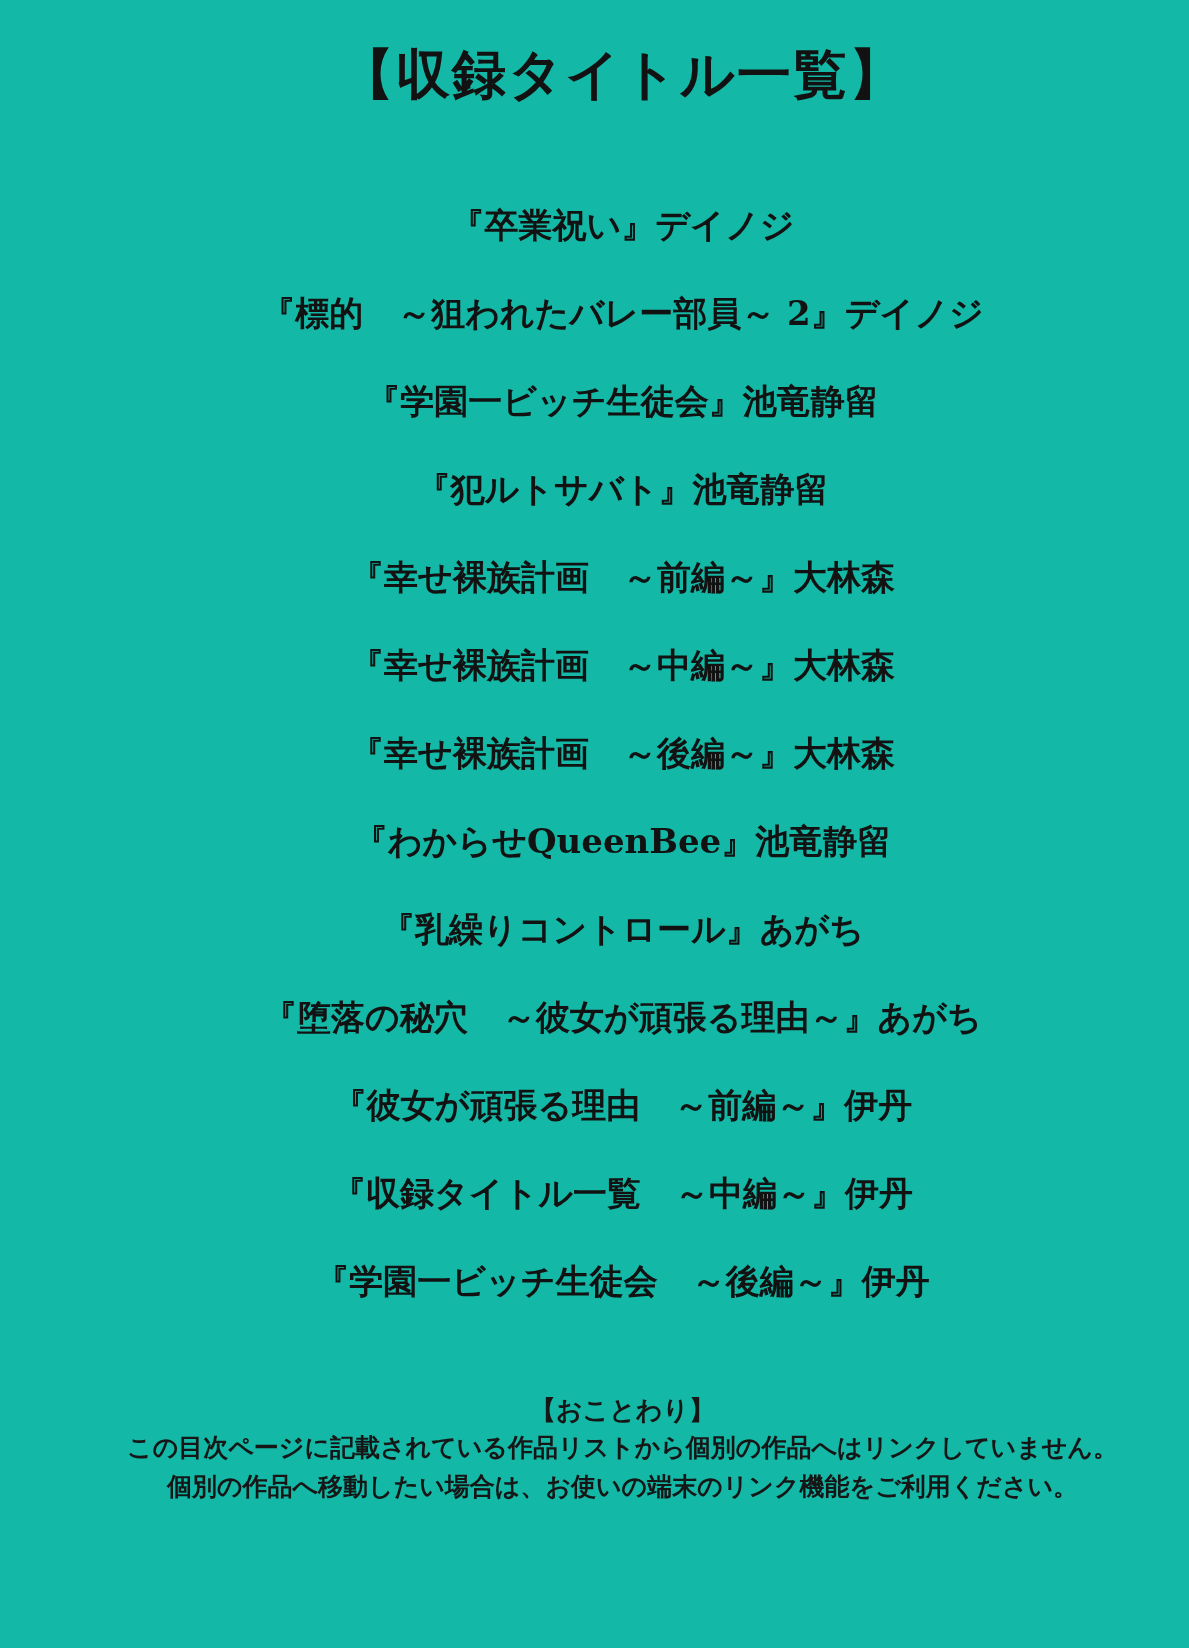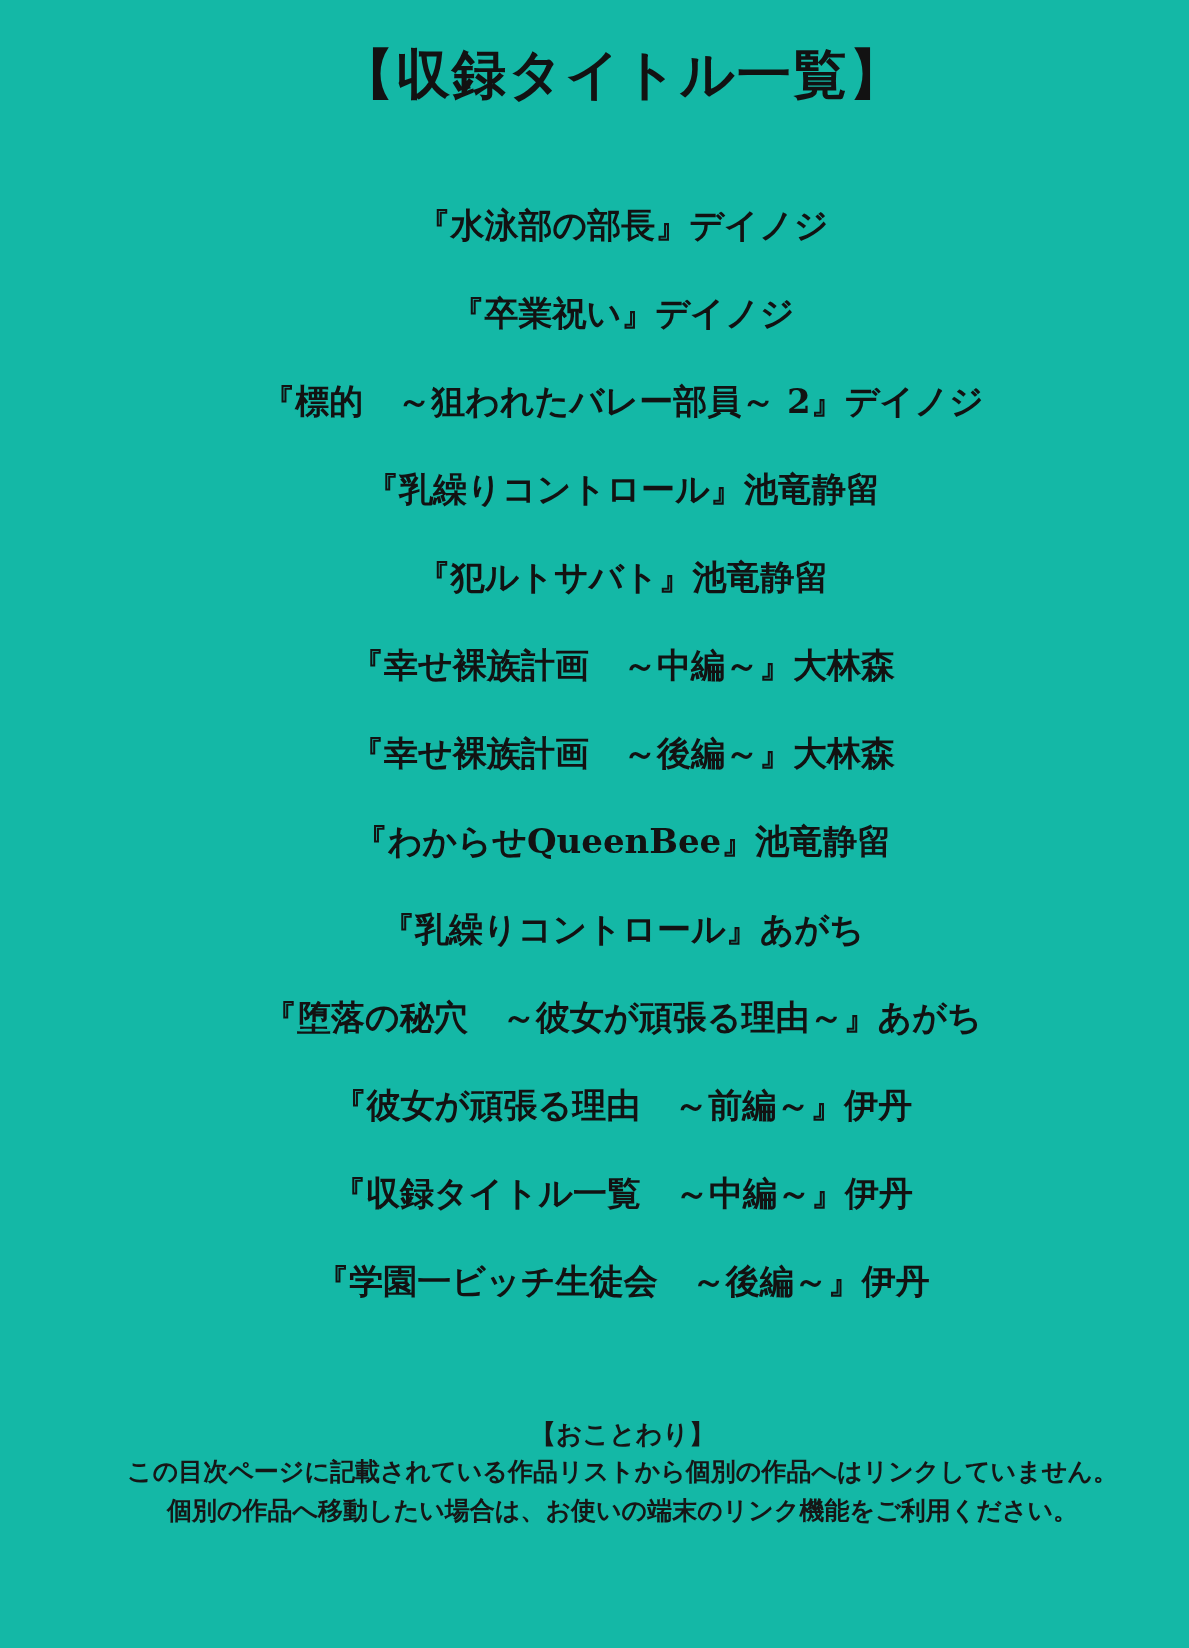--- a/index.html
+++ b/index.html
@@ -54,50 +54,49 @@
     align-items: center;
     font-family: "DejaVu Sans", "Liberation Sans", sans-serif;
     color: #161616;
   }
   .notice-heading {
     font-size: 26px;
     font-weight: 600;
     line-height: 36px;
     text-align: right;
     white-space: nowrap;
-    margin-top: 24px;
   }
   .notice-line {
     font-size: 25px;
     font-weight: 600;
     line-height: 39px;
     text-align: right;
     white-space: nowrap;
   }
 </style>
 </head>
 <body>
 
 <div class="page">
 
   <h1 class="title">【収録タイトル一覧】</h1>
 
   <div class="entries">
 
-      <div class="entry">『水泳部の部長』デイノジ</div>
 
       <div class="entry">『卒業祝い』デイノジ</div>
 
 
       <div class="entry">『標的　～狙われたバレー部員～ 2』デイノジ</div>
 
-      <div class="entry">『乳繰りコントロール』池竜静留</div>
+      <div class="entry">『学園一ビッチ生徒会』池竜静留</div>
 
       <div class="entry">『犯ルトサバト』池竜静留</div>
 
+      <div class="entry">『幸せ裸族計画　～前編～』大林森</div>
 
       <div class="entry">『幸せ裸族計画　～中編～』大林森</div>
 
       <div class="entry">『幸せ裸族計画　～後編～』大林森</div>
 
       <div class="entry">『わからせQueenBee』池竜静留</div>
 
       <div class="entry">『乳繰りコントロール』あがち</div>
 
       <div class="entry">『堕落の秘穴　～彼女が頑張る理由～』あがち</div>

